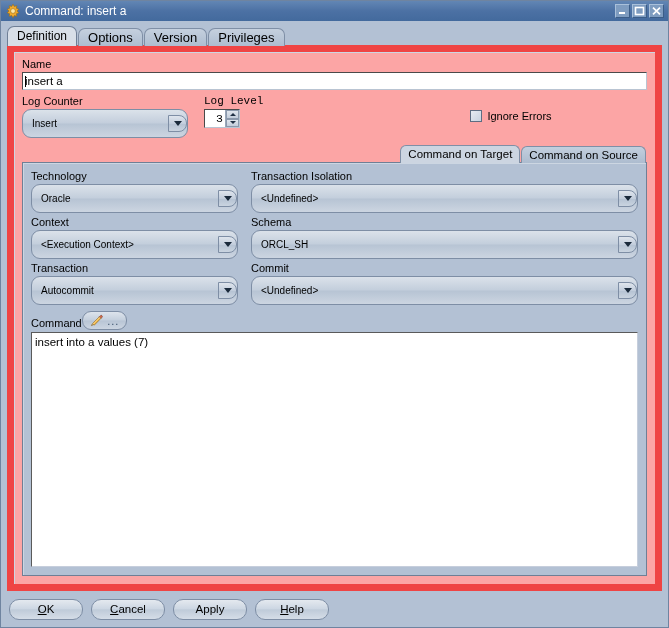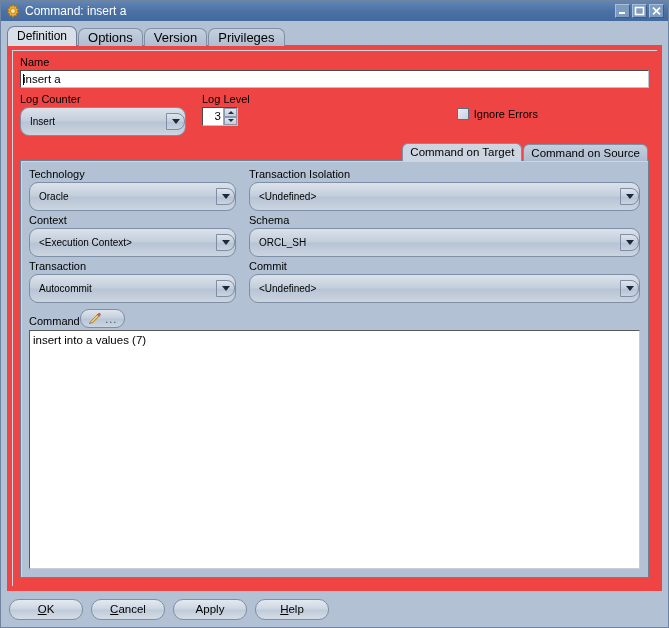--- a/index.html
+++ b/index.html
@@ -103,22 +103,22 @@
     font-size: 12px;
     border-color: #6f7f96;
     position: relative;
     z-index: 4;
   }
 
   
   .panel {
     flex: 1 1 auto;
     margin: 0 6px 0 6px;
-    background: #ef4444;
-    border: 5px solid #ef4444;
+    background: #fca5a5;
+    border: 7px solid #ef4444;
     box-shadow: inset 1px 1px 0 #ccd6e2;
     position: relative;
     box-sizing: border-box;
     padding: 6px 8px 8px 8px;
     display: flex;
     flex-direction: column;
     margin-top: -1px;
   }
 
   .field-label {
@@ -407,21 +407,21 @@
     <div class="row" style="margin-top:5px; align-items:flex-start;">
       <div style="width:166px;">
         <div class="field-label">Log Counter</div>
         <div class="combo">
           <span class="val">Insert</span>
           <span class="arrowbtn">
               <span class="arrow-down"></span>
             </span>
         </div>
       </div>
-      <div style="margin-left:16px;">
+      <div style="margin-left:16px;font-family:Liberation Mono, monospace;">
         <div class="field-label">Log Level</div>
         <div class="spinner">
           <span class="sval">3</span>
           <span class="spin-btns">
             <span class="spin-btn">
                 <span class="sp-up"></span>
               </span>
             <span class="spin-btn">
                 <span class="sp-dn"></span>
               </span>

